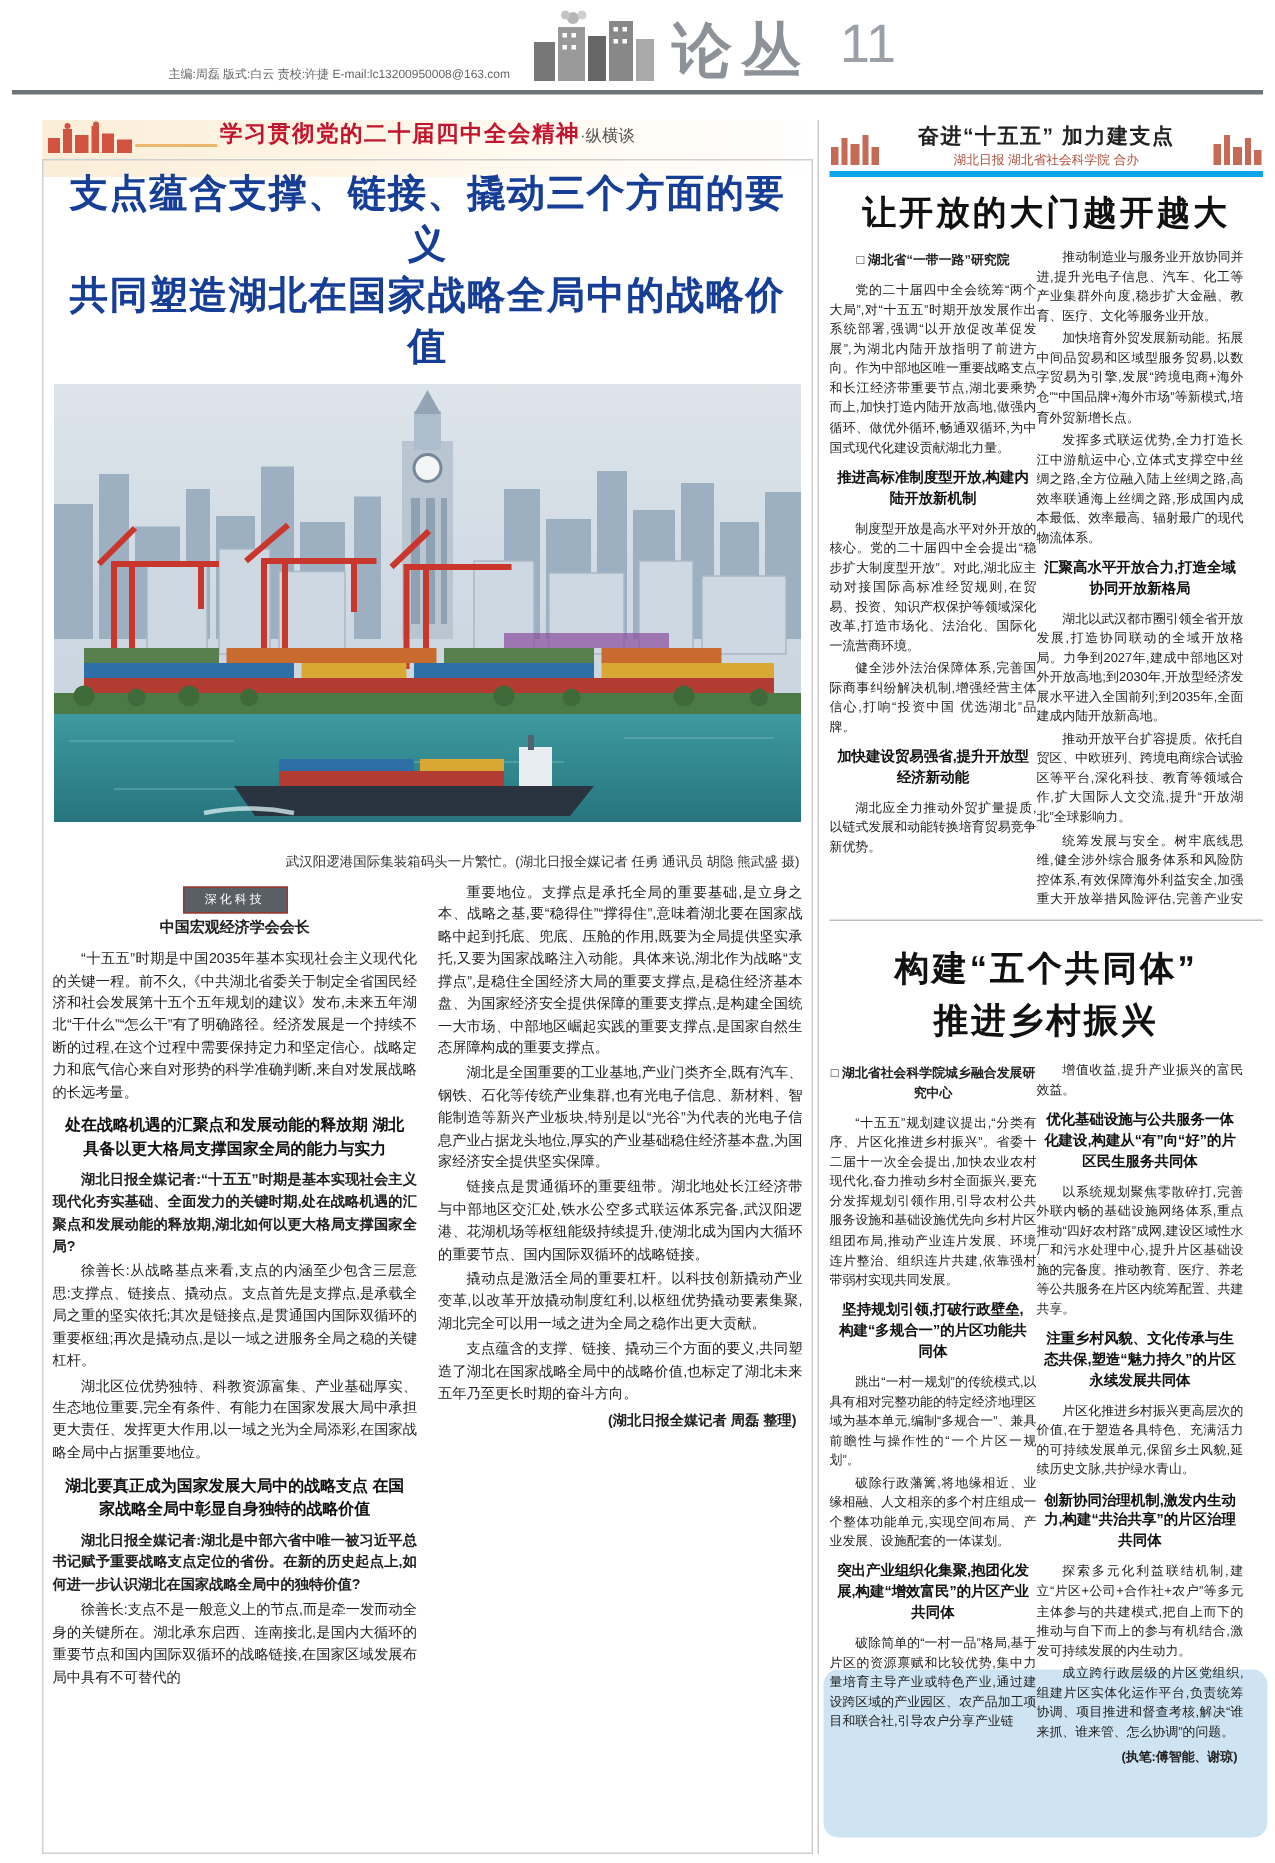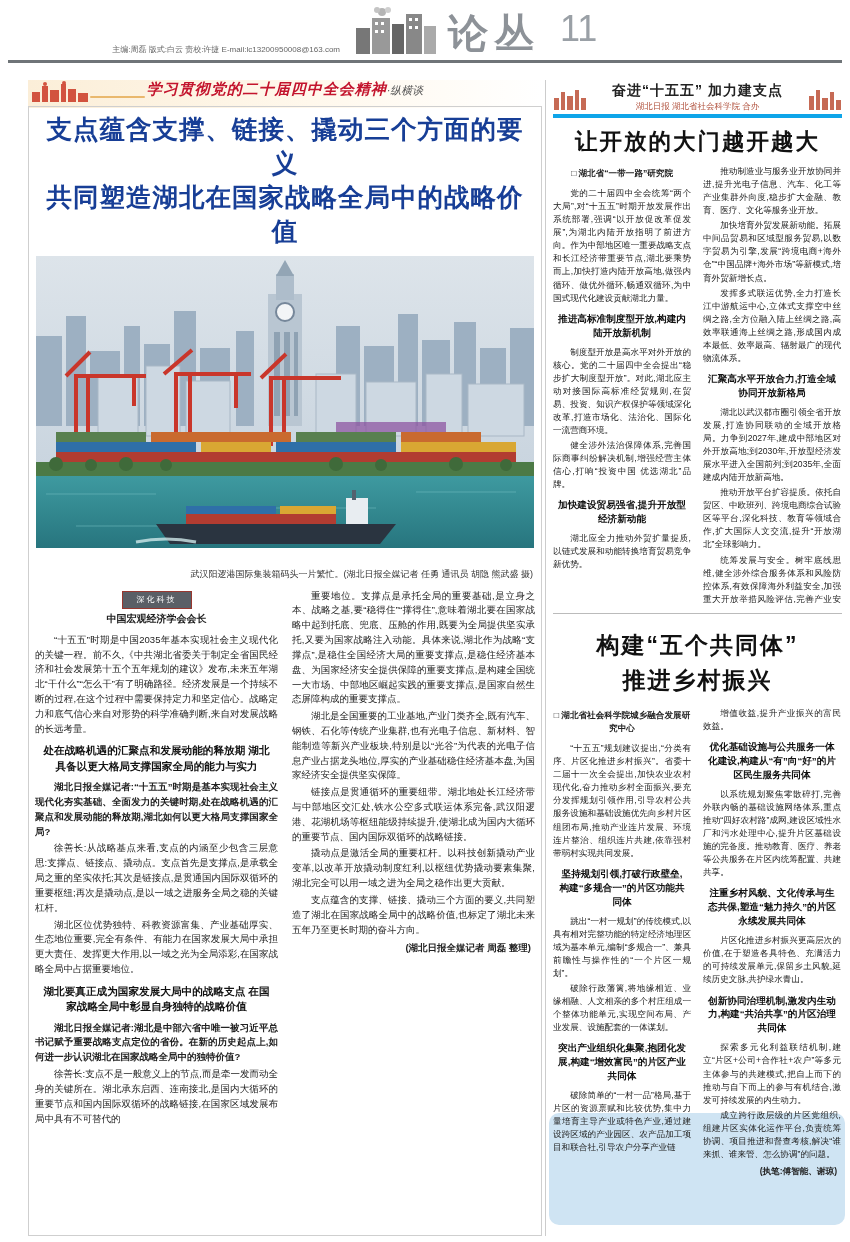--- a/index.html
+++ b/index.html
@@ -14,21 +14,21 @@
   .mh-staff { position:absolute; left:10px; top:44px; width:330px; font-size:8px; color:#666; text-align:right; }
   .mh-logo { position:absolute; left:238px; top:8px; width:110px; text-align:center; }
   .mh-logo .nm { font-family:"Liberation Serif","DejaVu Serif",serif; font-style:italic; font-weight:bold; font-size:24px; color:#c81722; letter-spacing:1px; }
   .mh-logo .dt { font-size:8px; color:#888; margin-top:1px; }
   .mh-art { position:absolute; left:352px; top:6px; }
   .mh-section { position:absolute; left:448px; top:6px; font-size:40px; font-weight:bold; color:#8d9298; letter-spacing:6px; }
   .mh-page { position:absolute; left:560px; top:8px; font-size:36px; color:#9aa0a6; }
   #mh-rule { position:absolute; left:8px; top:60px; width:834px; height:3px; background:#6f7478; }
   
   #left-region { position:absolute; left:28px; top:80px; width:514px; height:1156px; }
-  .theme-banner { position:relative; height:28px; background:linear-gradient(90deg,#fbeed8,#fff8ec 55%,#ffffff); text-align:center;font-style:italic; }
+  .theme-banner { position:relative; height:38px; background:linear-gradient(90deg,#fbeed8,#fff8ec 55%,#ffffff); text-align:center; }
   .theme-banner .t { font-size:15px; font-weight:bold; color:#c3142d; letter-spacing:1px; }
   .theme-banner .s { font-size:11px; color:#555; }
   .theme-banner svg { position:absolute; left:2px; top:0; }
   .left-box { position:absolute; left:0; top:26px; width:514px; height:1130px; border:1px solid #cfcfcf; padding:4px 6px 0 6px; }
   .big-headline { text-align:center; font-weight:bold; color:#173e96; font-size:25.5px; line-height:1.33; letter-spacing:1px; margin-top:2px; }
   .photo-wrap { margin:7px auto 0 auto; width:498px; height:292px; overflow:hidden; }
   .photo-caption { font-size:9px; color:#333; text-align:right; padding:20px 2px 0 90px; }
   .lr-cols { display:flex; gap:14px; margin-top:8px; height:806px; overflow:hidden; }
   .lr-col { width:244px; font-size:9.5px; line-height:1.56; color:#222; text-align:justify; overflow:hidden; }
   
@@ -43,21 +43,21 @@
   .blk-by { text-align:center; font-weight:bold; margin:2px 0 7px 0; }
   .blk-sign { text-align:right; font-weight:bold; margin-top:4px; padding-right:4px; }
   
   #v-divider { position:absolute; left:545px; top:80px; width:1px; height:1156px; background:#cccccc; }
   #right-region { position:absolute; left:553px; top:80px; width:289px; height:1156px; }
   .rt-banner { position:relative; text-align:center; padding-top:2px; height:38px; border-bottom:4px solid #0ea5e9; }
   .rt-banner .t { font-size:14px; font-weight:bold; color:#222; letter-spacing:1px; }
   .rt-banner .s { font-size:8.5px; color:#b0503c; margin-top:1px; }
   .rt-banner svg { position:absolute; top:6px; }
   .rt-headline { text-align:center; font-weight:bold; color:#111; font-size:22.5px; letter-spacing:2px; margin-top:8px; }
-  .rt-cols { display:flex; gap:12px; margin-top:8px; overflow:hidden; }
+  .rt-cols { display:flex; margin-top:8px; overflow:hidden; }
   .rt-col { width:138px; font-size:8.6px; line-height:1.52; text-align:justify; color:#222; overflow:hidden; }
   #art1-cols { height:438px; }
   #art1-divider { margin-top:10px; border-top:1px solid #bbb; }
   .rt2-headline { text-align:center; font-weight:bold; color:#111; font-size:23px; line-height:1.5; letter-spacing:2px; margin-top:14px; }
   #art2-wrap { position:relative; margin-top:10px; height:520px; }
   #art2-bluebox { position:absolute; left:-4px; bottom:2px; width:296px; height:112px; background:#cfe4f3; border-radius:10px; }
   #art2-cols { position:relative; height:520px; }
 </style>
 </head>
 <body>

